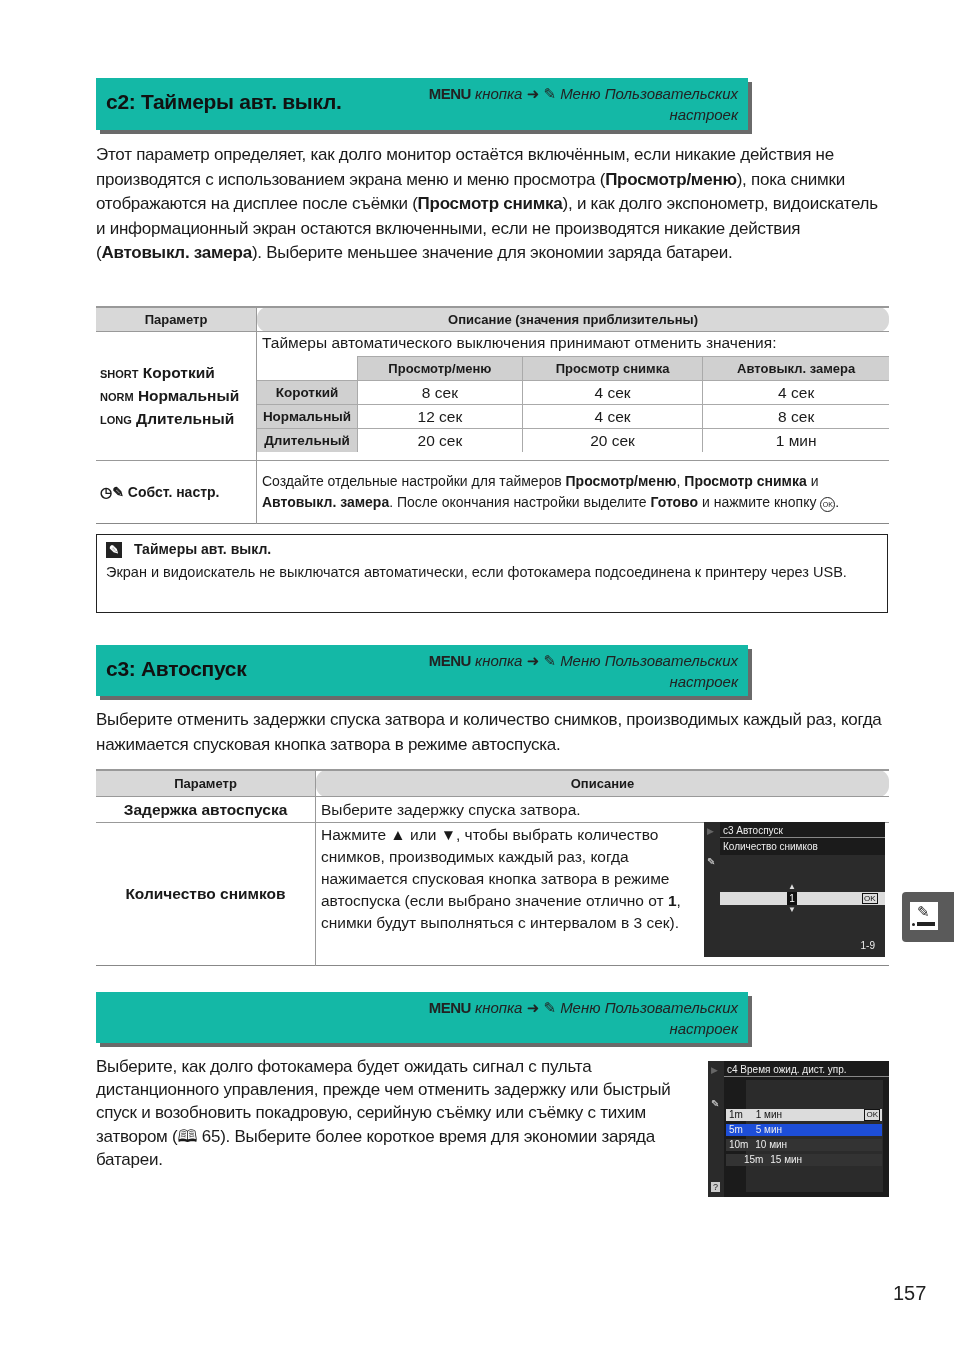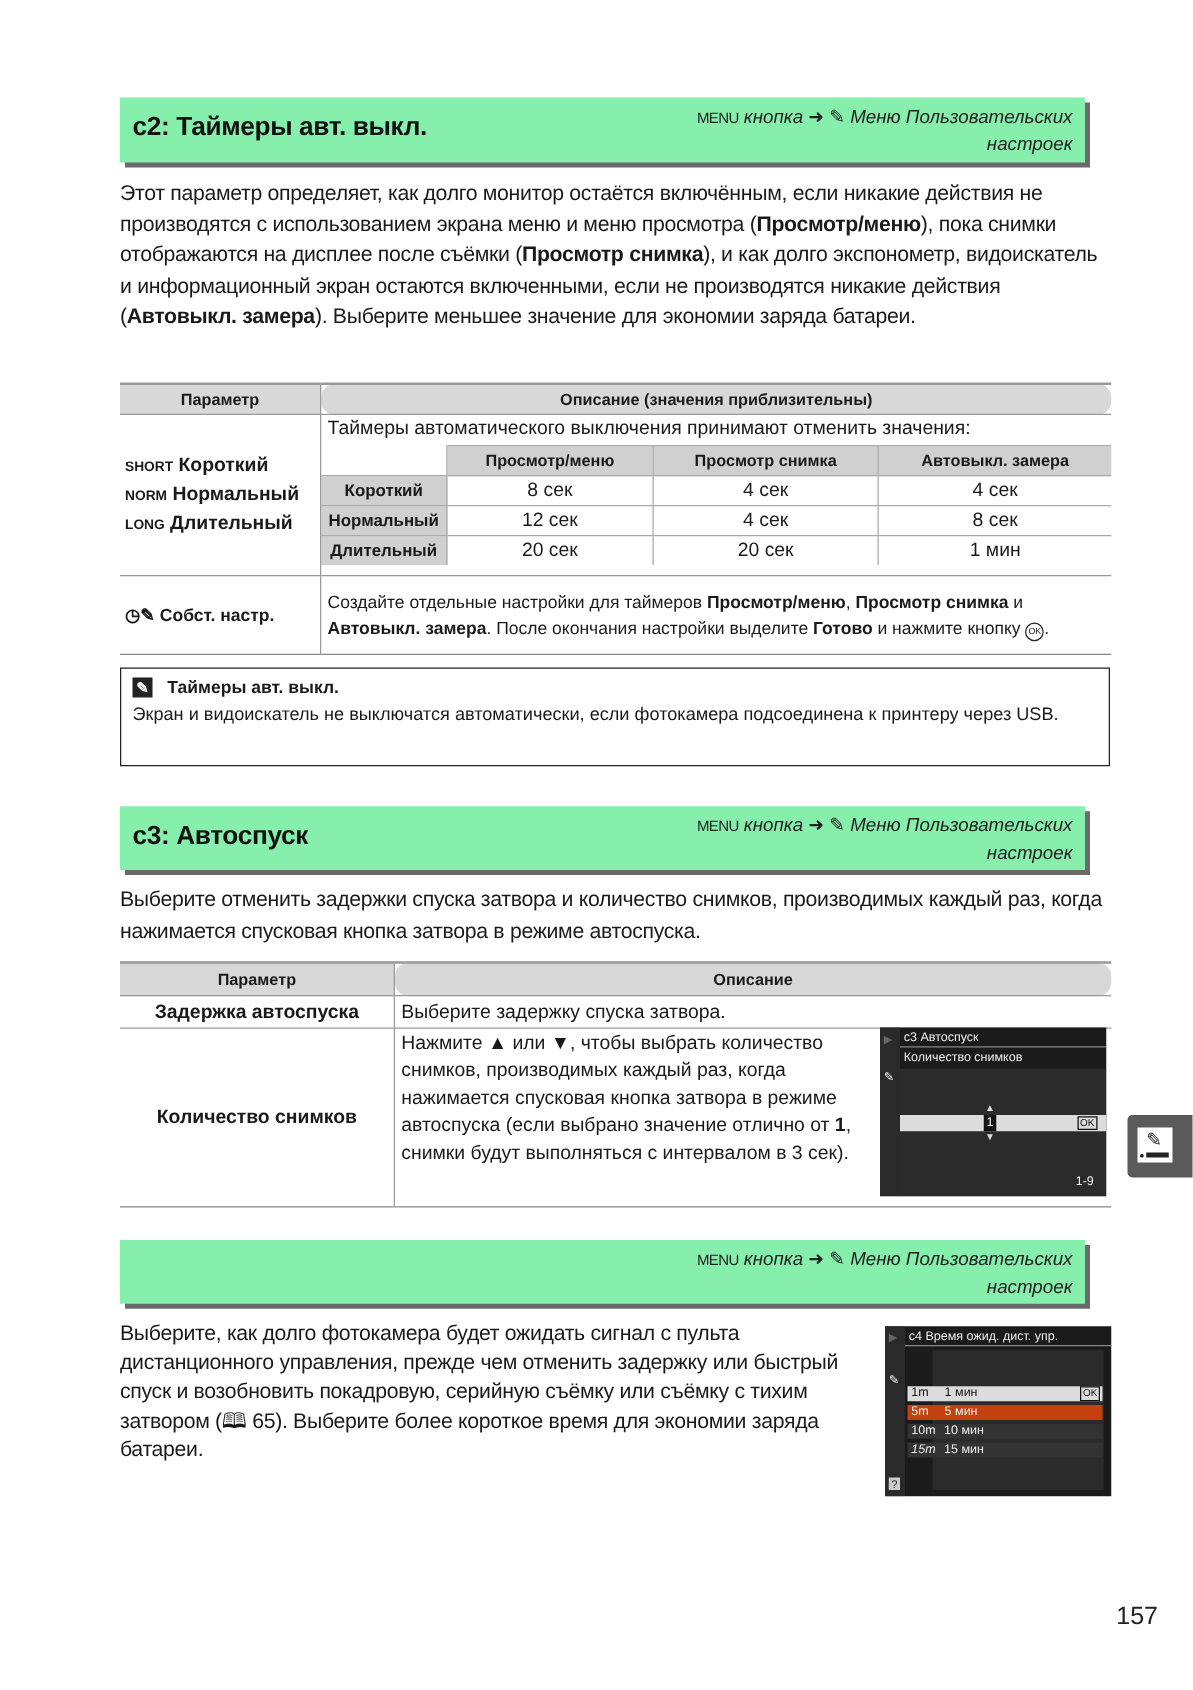--- a/index.html
+++ b/index.html
@@ -1,21 +1,21 @@
 <!DOCTYPE html>
 <html><head>
 <meta charset="utf-8">
 <style>
   html, body { margin:0; padding:0; background:#fff; }
   body { width:954px; height:1352px; position:relative; font-family:"Liberation Sans", sans-serif; color:#1a1a1a; overflow:hidden; }
   .abs { position:absolute; }
-  .sec-head { position:absolute; left:96px; width:772px; background:#86efac; box-shadow:4px 4px 0 #6a6a6a; }
+  .sec-head { position:absolute; left:96px; width:652px; background:#14b8a6; box-shadow:4px 4px 0 #6a6a6a; }
   .sec-head .title { position:absolute; left:10px; font-weight:bold; font-size:21px; color:#111; letter-spacing:-0.3px; }
   .sec-head .path { position:absolute; right:10px; top:5px; text-align:right; font-style:italic; font-size:15px; line-height:21px; color:#222; }
-  .sec-head .path .menu { font-style:normal; font-weight:normal; font-size:12px; letter-spacing:-0.5px; }
+  .sec-head .path .menu { font-style:normal; font-weight:bold; font-size:15px; letter-spacing:-0.5px; }
   .para { position:absolute; left:96px; font-size:17px; line-height:24.5px; color:#1a1a1a; letter-spacing:-0.25px; }
   b { font-weight:bold; }
   table { border-collapse:collapse; }
   .t1 { position:absolute; left:96px; top:306px; width:793px; font-size:15px; }
   .t1 td, .t1 th { padding:0 4px; }
   .hdr th { background:#d8d8d8; font-size:13px; font-weight:bold; height:23px; border-top:2px solid #999; border-bottom:1px solid #999; }
   .vline { border-left:1px solid #999;border-radius:11px; }
   .inner { width:100%; font-size:15.5px; }
   .inner th { background:#d0d0d0; font-size:13px; height:23px; border:1px solid #aaa; }
   .inner td { text-align:center; height:23px; border:1px solid #aaa; }
@@ -189,27 +189,27 @@
   <div style="position:absolute;left:3px;top:37px;color:#eee;font-size:10px;">✎</div>
   <div style="position:absolute;left:3px;top:121px;color:#222;background:#ccc;font-size:9px;width:9px;text-align:center;">?</div>
   <div style="position:absolute;left:19px;top:3px;font-size:10px;">c4 Время ожид. дист. упр.</div>
   <div style="position:absolute;left:16px;top:15px;width:165px;height:1px;background:#888;"></div>
   <div style="position:absolute;left:38px;top:19px;width:137px;height:112px;background:#2b2b2b;"></div>
   <div style="position:absolute;left:18px;top:48px;width:156px;height:12px;background:#dcdcdc;color:#111;font-size:10px;line-height:12px;">
     <span style="margin-left:3px;text-align:right;">1m</span>
     <span style="margin-left:10px;">1 мин</span>
     <span style="position:absolute;right:2px;top:0;font-size:8px;border:1px solid #111;padding:0 1px;line-height:10px;">OK</span>
   </div>
-  <div style="position:absolute;left:18px;top:63px;width:156px;height:12px;background:#c2410c;font-size:10px;line-height:12px;">
+  <div style="position:absolute;left:18px;top:63px;width:156px;height:12px;background:#1d4ed8;font-size:10px;line-height:12px;">
     <span style="margin-left:3px;">5m</span>
     <span style="margin-left:10px;">5 мин</span>
   </div>
   <div style="position:absolute;left:18px;top:78px;width:156px;height:12px;background:#333;font-size:10px;line-height:12px;">
     <span style="margin-left:3px;">10m</span>
     <span style="margin-left:4px;">10 мин</span>
   </div>
   <div style="position:absolute;left:18px;top:93px;width:156px;height:12px;background:#333;font-size:10px;line-height:12px;">
-    <span style="margin-left:3px;font-style:italic;">15m</span>
+    <span style="margin-left:18px;">15m</span>
     <span style="margin-left:4px;">15 мин</span>
   </div>
 </div>
 
 <div class="abs" style="left:893px;top:1282px;font-size:20px;color:#222;">157</div>
 
 </body></html>

